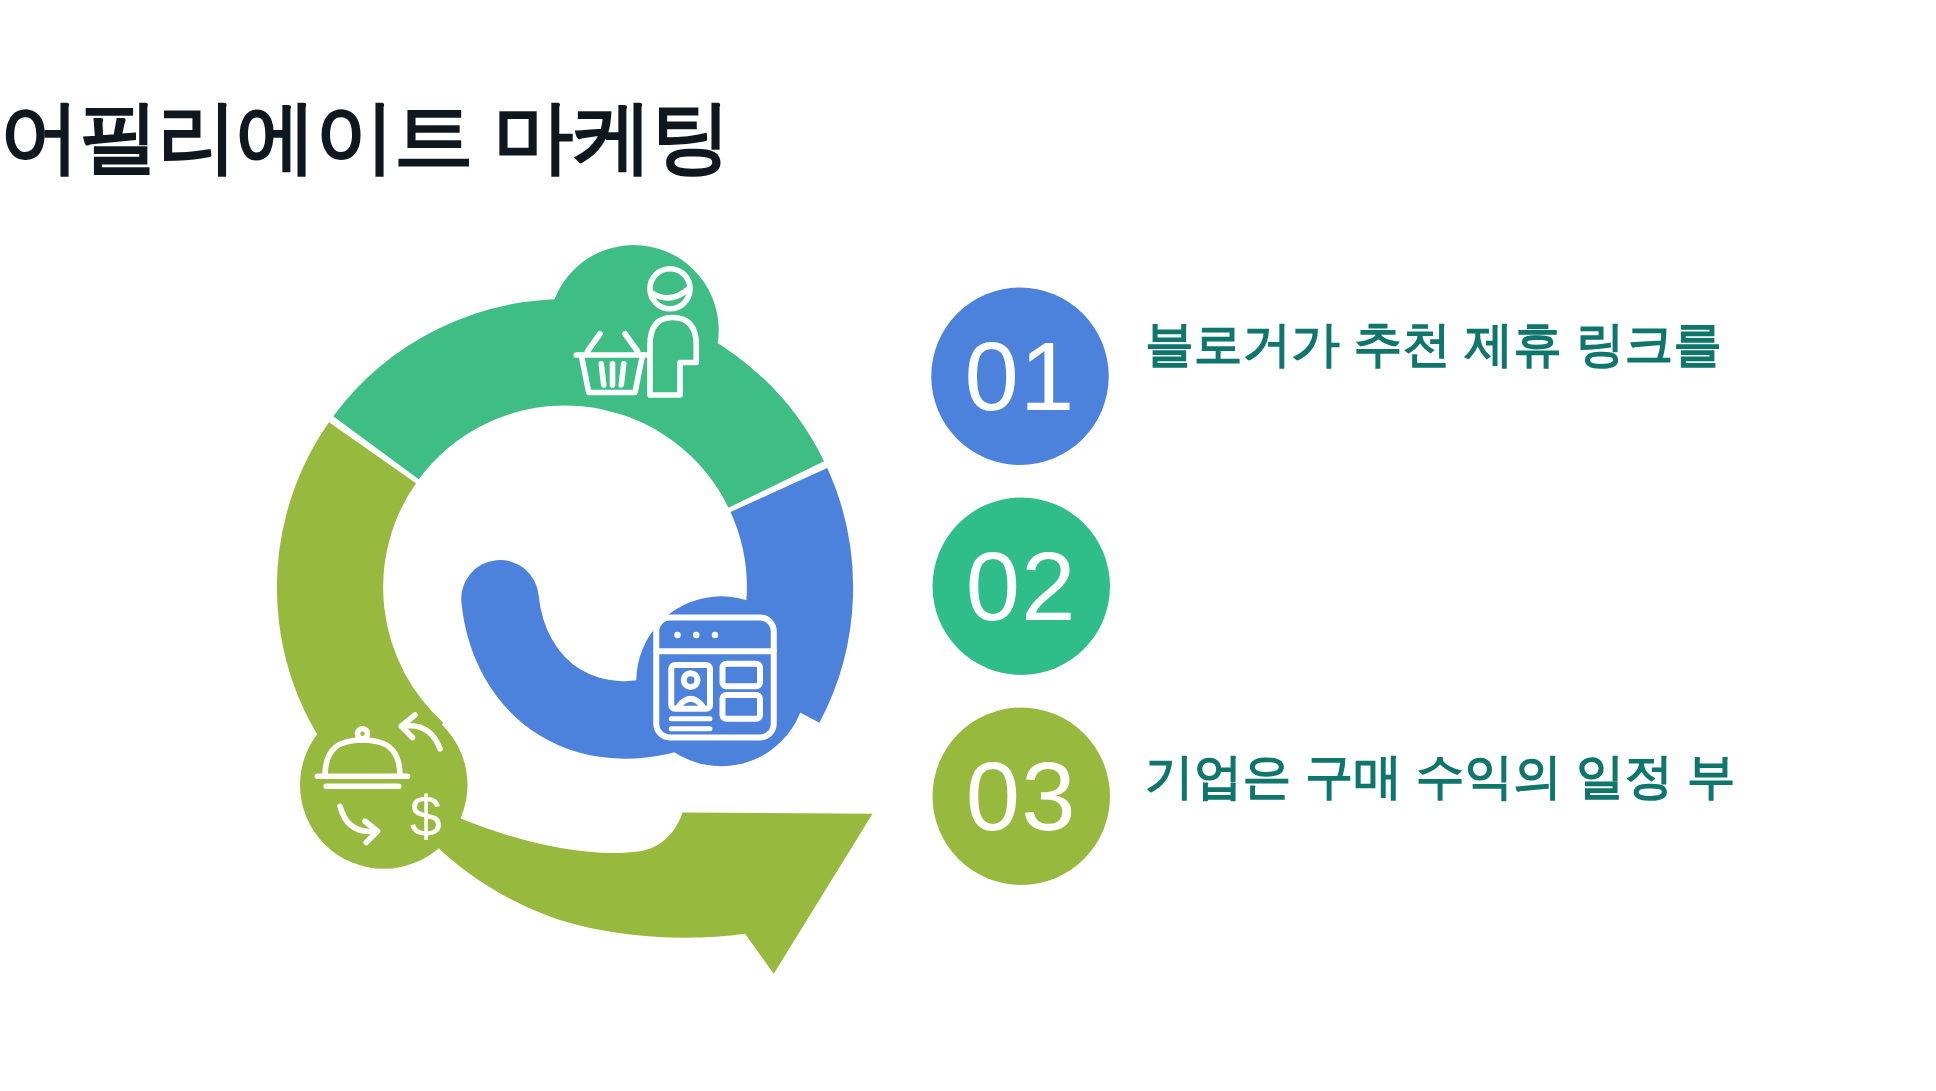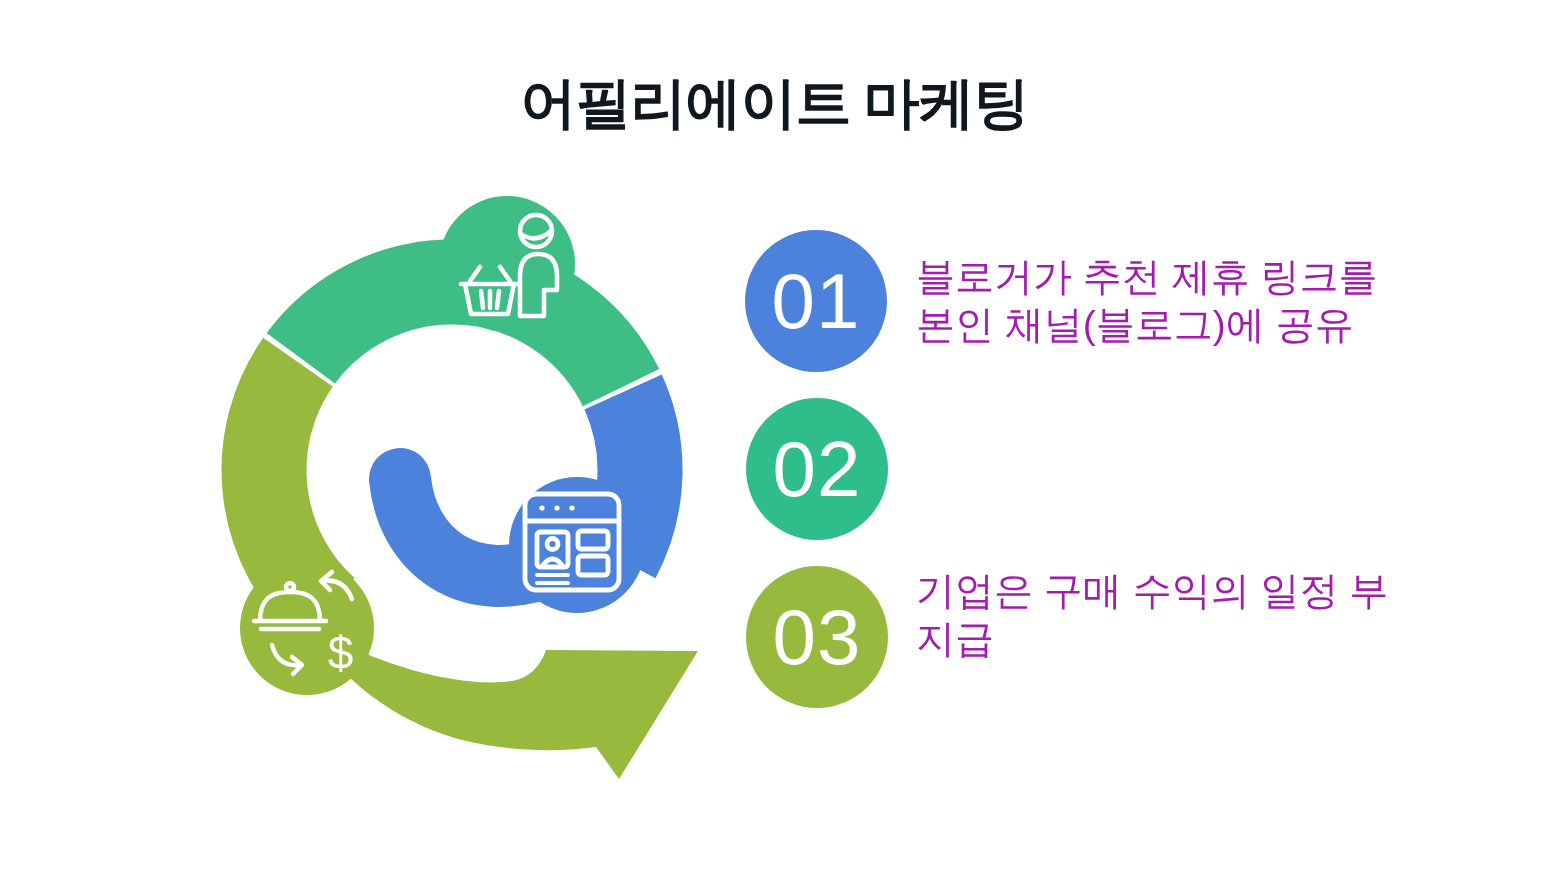--- a/index.html
+++ b/index.html
@@ -3,35 +3,34 @@
 <meta charset="utf-8">
 <style>
   html,body{margin:0;padding:0;background:#fff;}
   .stage{
     position:relative;width:1549px;height:873px;overflow:hidden;
     background:#ffffff;
     font-family:"Liberation Sans", sans-serif;
   }
   .title{
     position:absolute;left:0;right:0;top:66px;
-    text-align:center;
-    font-size:56px;font-weight:700;letter-spacing:-1px;
+    text-align:left;
+    font-size:64px;font-weight:700;letter-spacing:-1px;
     color:#10181f;
-    font-family:Liberation Serif, serif;
   }
   .diagram-svg{position:absolute;left:0;top:0;width:1549px;height:873px;}
   .step-text{
     position:absolute;left:916px;width:500px;
-    font-size:39px;line-height:48px;font-weight:400;
-    color:#a21caf;
+    font-size:39px;line-height:48px;font-weight:700;
+    color:#0f766e;
   }
   .step-text div{white-space:nowrap;}
   .step1-text{top:253px;}
   .step2-text{top:421px;}
-  .step3-text{top:567px;}
+  .step3-text{top:598px;}
   .badge-num{
     font-family:"Liberation Sans", sans-serif;
     font-weight:200;
     letter-spacing:1px;
   }
 </style>
 </head>
 <body>
 
 <div class="stage">
@@ -105,24 +104,22 @@
       <circle cx="817" cy="469" r="71" fill="#2fbd8a"></circle>
       <text x="817" y="469" dy="0.35em" text-anchor="middle" class="badge-num" font-size="78" fill="#ffffff">02</text>
 
       <circle cx="817" cy="637" r="71" fill="#97b93d"></circle>
       <text x="817" y="637" dy="0.35em" text-anchor="middle" class="badge-num" font-size="78" fill="#ffffff">03</text>
     </g>
   </svg>
 
   <div class="step-text step1-text">
     <div>블로거가 추천 제휴 링크를</div>
-    <div>본인 채널(블로그)에 공유</div>
   </div>
 
   <div class="step-text step2-text">
   </div>
 
   <div class="step-text step3-text">
     <div>기업은 구매 수익의 일정 부</div>
-    <div>지급</div>
   </div>
 
 </div>
 
 </body></html>

